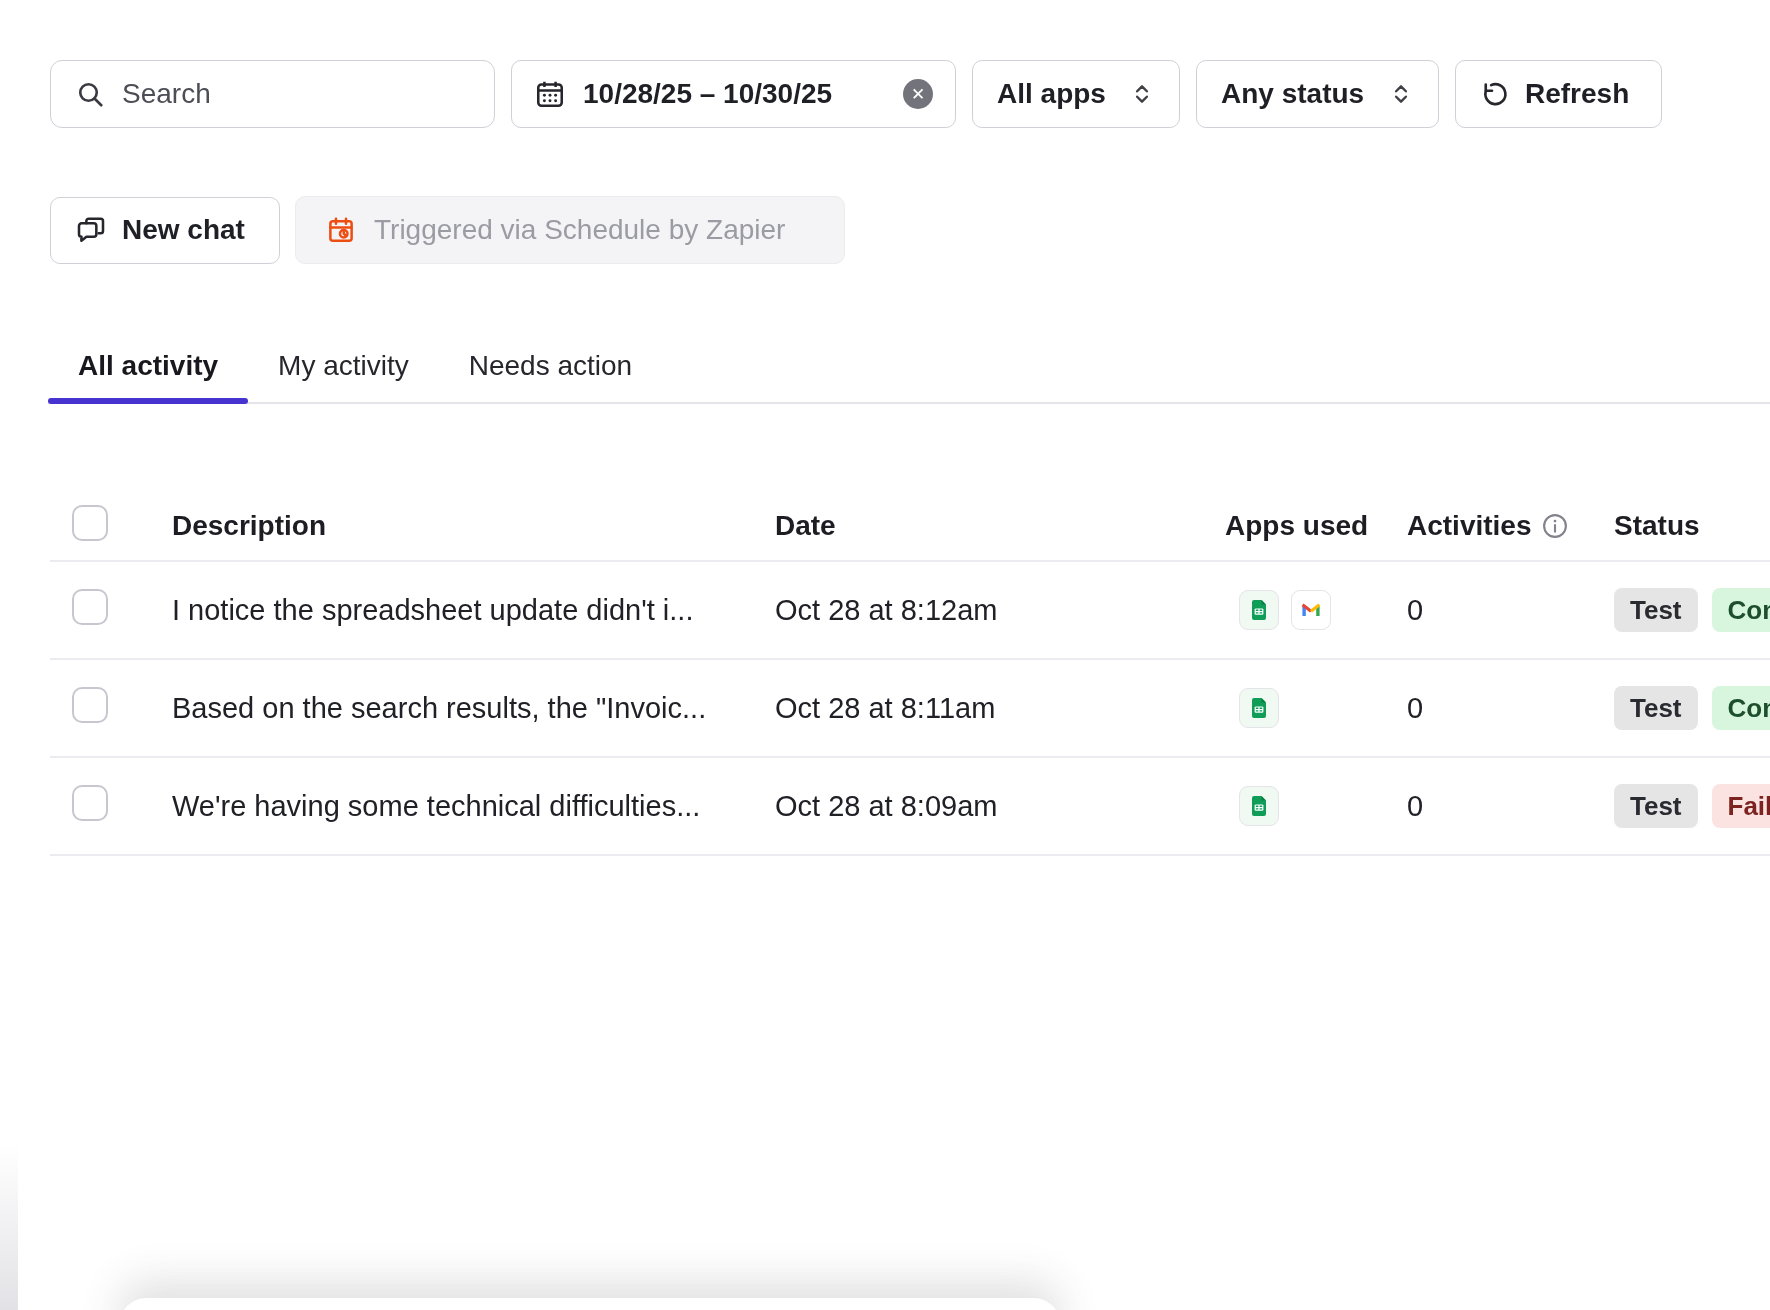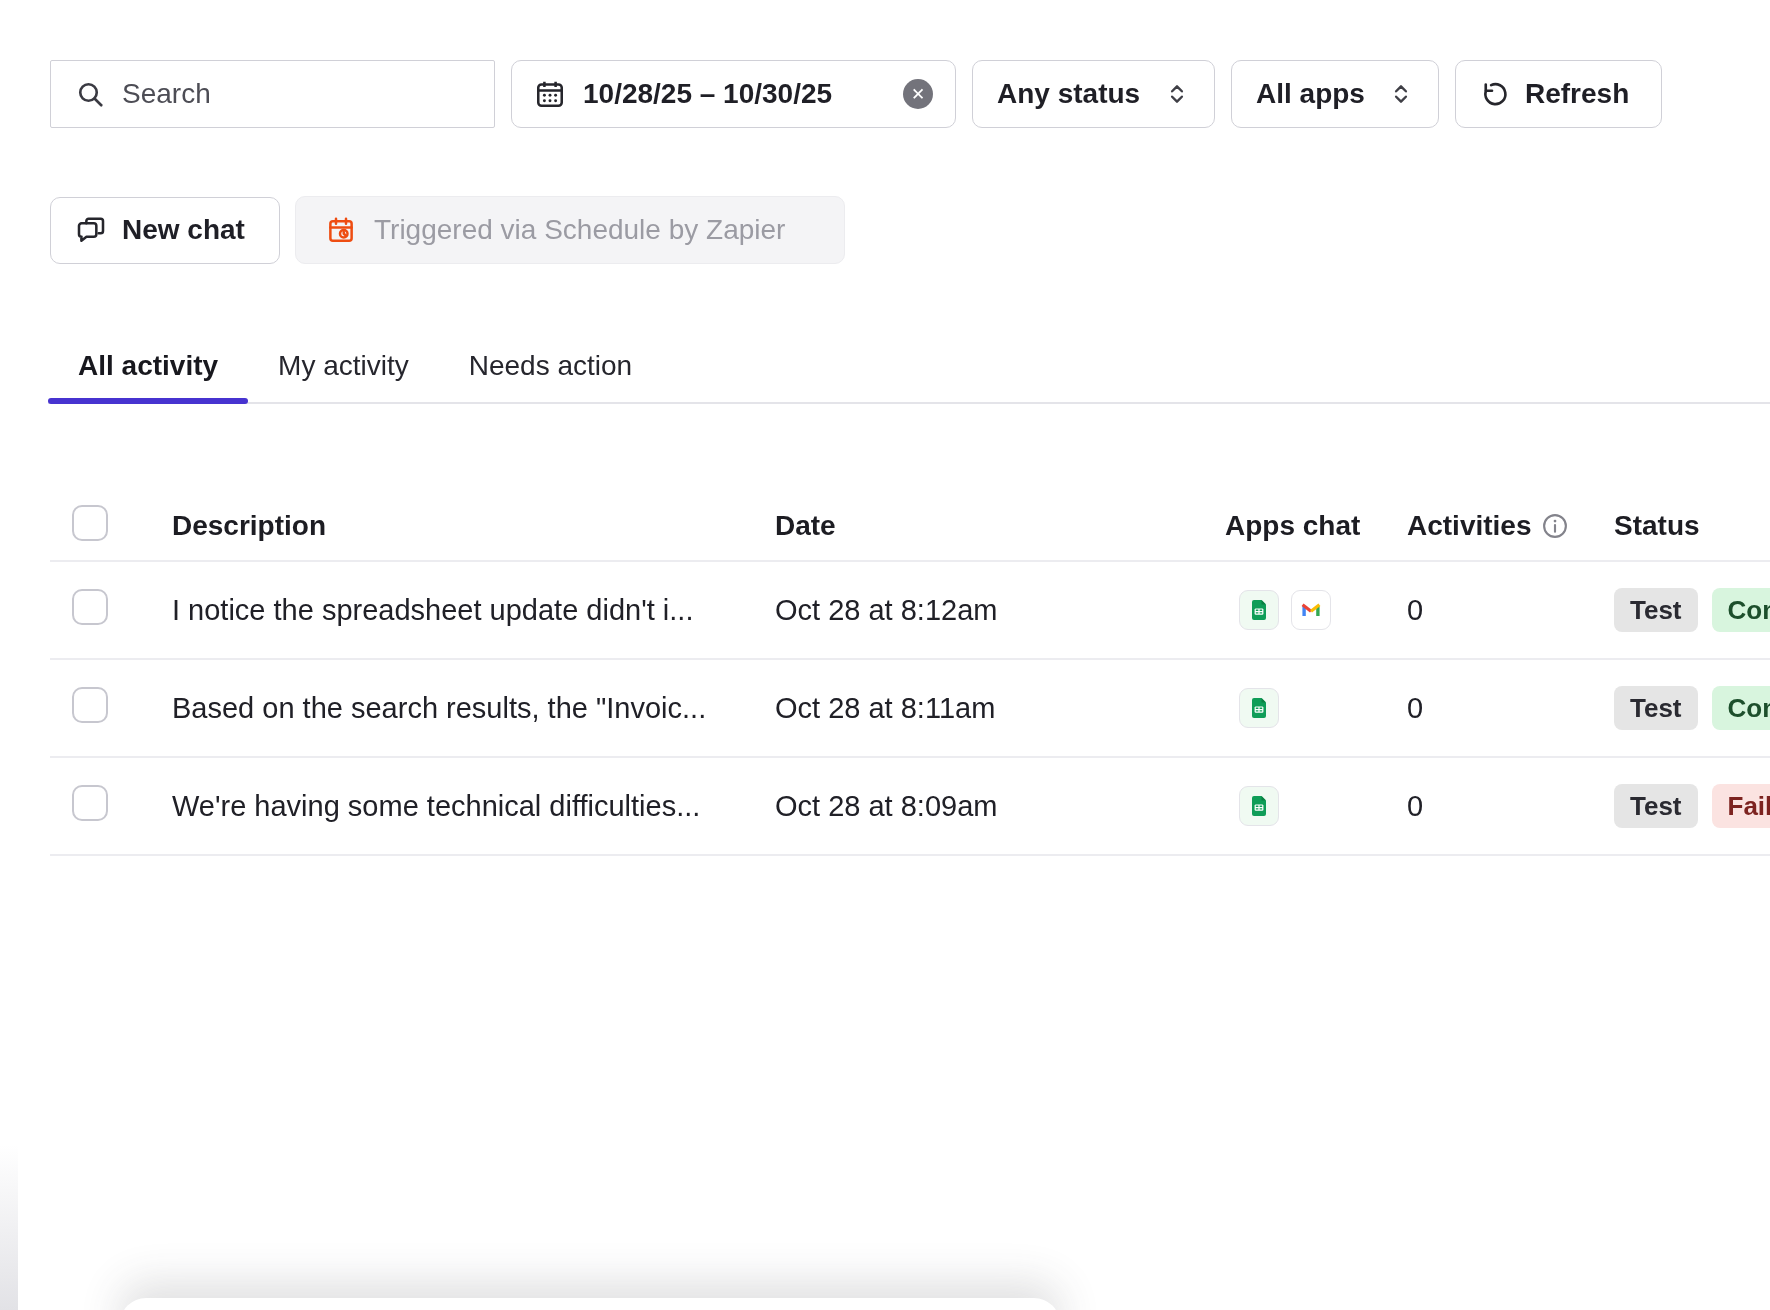--- a/index.html
+++ b/index.html
@@ -8,21 +8,21 @@
   .page { position: relative; width: 1770px; height: 1310px; background: #fff; overflow: hidden; }
 
   
   .toolbar { position: absolute; top: 60px; left: 50px; display: flex; gap: 16px; align-items: center; }
   .btn {
     height: 68px; background: #fff; border: 1.5px solid #d0d0d7; border-radius: 10px;
     display: inline-flex; align-items: center; gap: 15px; padding: 0 24px;
     font-family: inherit; font-size: 28px; font-weight: 600; color: #1f1f26; cursor: pointer;
   }
   .search-box {
-    width: 445px; height: 68px; border: 1.5px solid #d0d0d7; border-radius: 2px;
+    width: 445px; height: 68px; border: 1.5px solid #d0d0d7; border-radius: 12px;
     display: flex; align-items: center; gap: 17px; padding: 0 24px; background: #fff;
   }
   .search-box input {
     border: none; outline: none; flex: 1; font-family: inherit; font-size: 28px; color: #1f1f26; background: transparent;
   }
   .search-box input::placeholder { color: #4d4d55; opacity: 1; }
   .btn-date { width: 445px; padding: 0 22px; }
   .btn-date .date-label { flex: 1; text-align: left; margin-left: 2px; }
   .clear-circle {
     width: 30px; height: 30px; border-radius: 50%; background: #73737b; color: #fff;
@@ -131,32 +131,32 @@
             <circle cx="7.8" cy="17" r="1.1"></circle>
               <circle cx="12" cy="17" r="1.1"></circle>
               <circle cx="16.2" cy="17" r="1.1"></circle>
           </g>
         </svg>
       </span>
       <span class="date-label">10/28/25 – 10/30/25</span>
       <span class="clear-circle">✕</span>
     </button>
 
-    <button class="btn btn-status">
-      <span>Any status</span>
+    <button class="btn btn-apps">
+      <span>All apps</span>
       <span>
         <svg viewBox="0 0 24 24" width="26" height="26" fill="none" stroke="#3f3f46" stroke-width="2.2" stroke-linecap="round" stroke-linejoin="round">
           <path d="M7.5 9.5L12 4.9l4.5 4.6"></path>
             <path d="M7.5 14.5L12 19.1l4.5-4.6"></path>
         </svg>
       </span>
     </button>
 
-    <button class="btn btn-apps">
-      <span>All apps</span>
+    <button class="btn btn-status">
+      <span>Any status</span>
       <span>
         <svg viewBox="0 0 24 24" width="26" height="26" fill="none" stroke="#3f3f46" stroke-width="2.2" stroke-linecap="round" stroke-linejoin="round">
           <path d="M7.5 9.5L12 4.9l4.5 4.6"></path>
             <path d="M7.5 14.5L12 19.1l4.5-4.6"></path>
         </svg>
       </span>
     </button>
 
     <button class="btn btn-refresh">
       <span>
@@ -206,21 +206,21 @@
   </div>
 
   <div class="table">
 
     <div class="row thead">
       <div class="col-check">
         <span class="checkbox"></span>
       </div>
       <div class="col-desc">Description</div>
       <div>Date</div>
-      <div class="col-apps">Apps chat</div>
+      <div class="col-apps">Apps used</div>
       <div class="col-activities">
         <span>Activities</span>
         <span>
           <svg viewBox="0 0 24 24" width="30" height="30" fill="none" stroke="#83838b" stroke-width="1.7" stroke-linecap="round">
             <circle cx="12" cy="12" r="8.7"></circle>
             <path d="M12 11.2v5.3"></path>
             <circle cx="12" cy="8" r="1.1" fill="#83838b" stroke="none"></circle>
           </svg>
         </span>
       </div>

